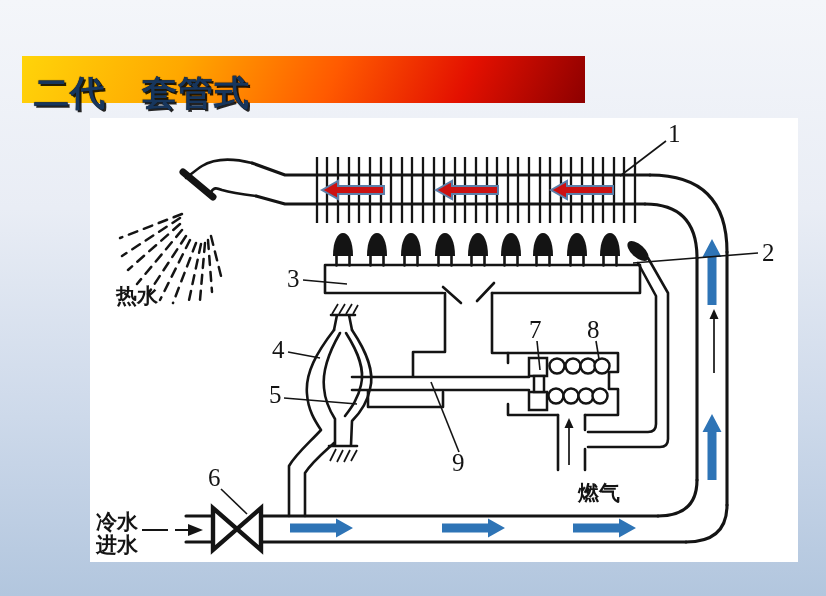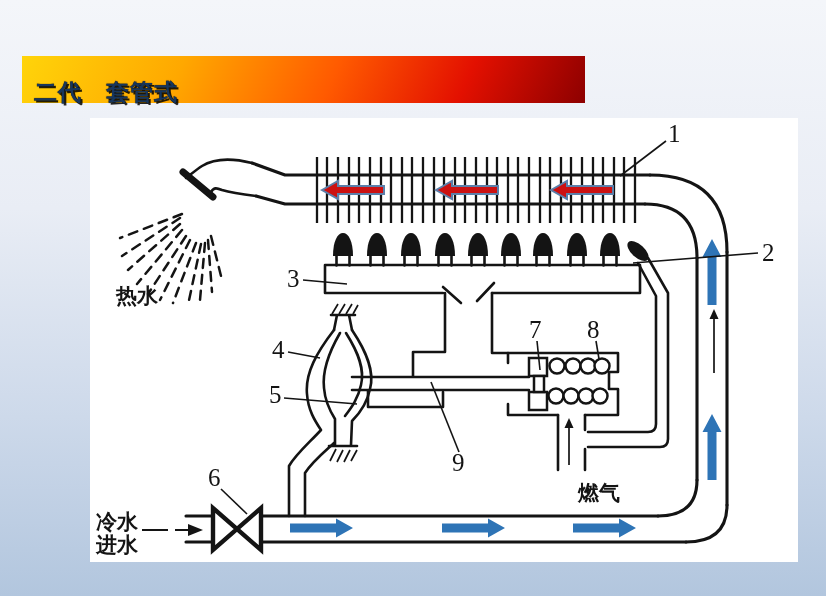--- a/index.html
+++ b/index.html
@@ -17,21 +17,21 @@
     font-family:"Liberation Sans",sans-serif;
     background:linear-gradient(180deg,var(--bg-top) 0%,#e9edf5 35%,#cdd9ea 70%,var(--bg-bottom) 100%);
     position:relative;
   }
   .title-bar{
     position:absolute;left:22px;top:56px;width:563px;height:47px;
     background:linear-gradient(115deg,#ffd40a 0%,#ffa800 28%,#ff5a00 55%,#e31000 78%,#8d0000 100%);
     display:flex;align-items:center;padding-left:12px;
   }
   .title-text{
-    font-size:23px;font-weight:bold;color:var(--title-text);
+    font-size:35px;font-weight:bold;color:var(--title-text);
     text-shadow:2px 2px 0 rgba(0,0,0,.85), 0 0 1px #000;
     letter-spacing:1px;white-space:nowrap;line-height:1;margin-top:25px;
   }
   .panel{
     position:absolute;left:90px;top:118px;width:708px;height:444px;background:#ffffff;
   }
   svg{display:block}
   .ln{fill:none;stroke:var(--ink);stroke-width:2.6;stroke-linecap:round;stroke-linejoin:round}
   .ln3{stroke-width:3.1}
   .fin{fill:none;stroke:var(--ink);stroke-width:2.3}

